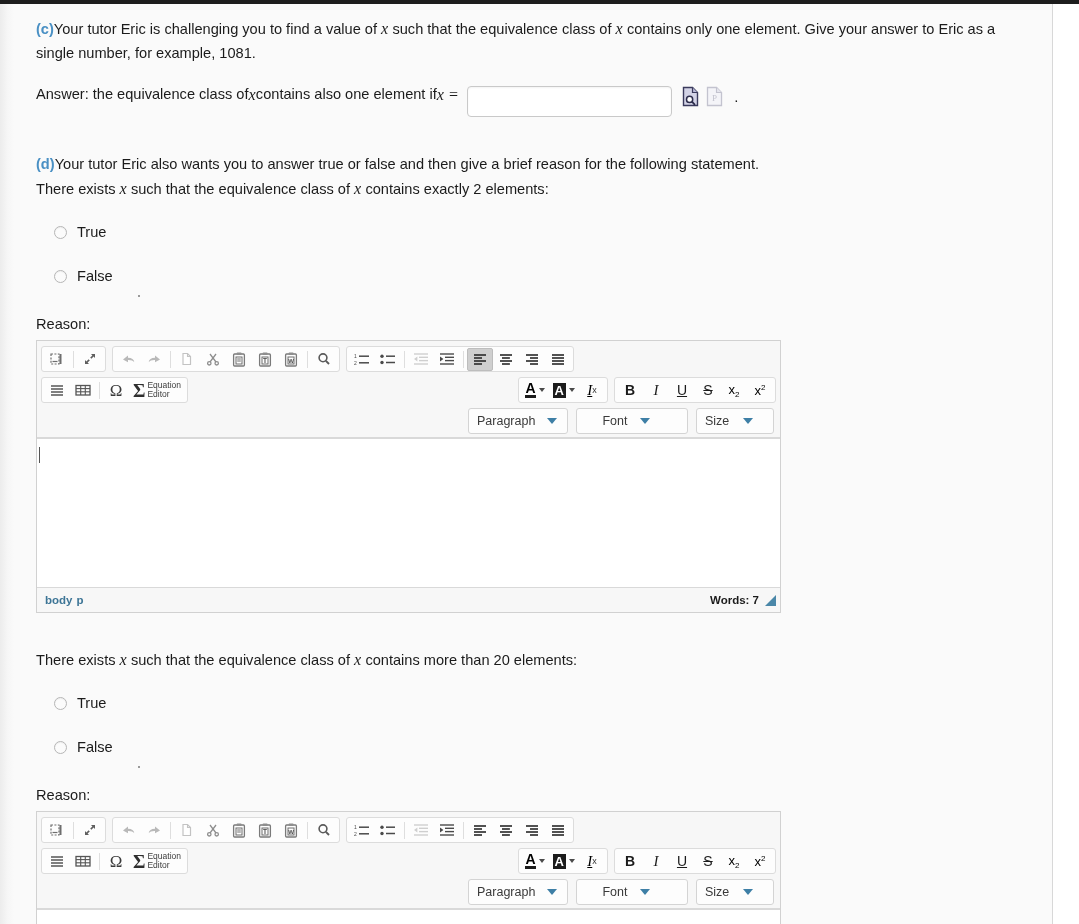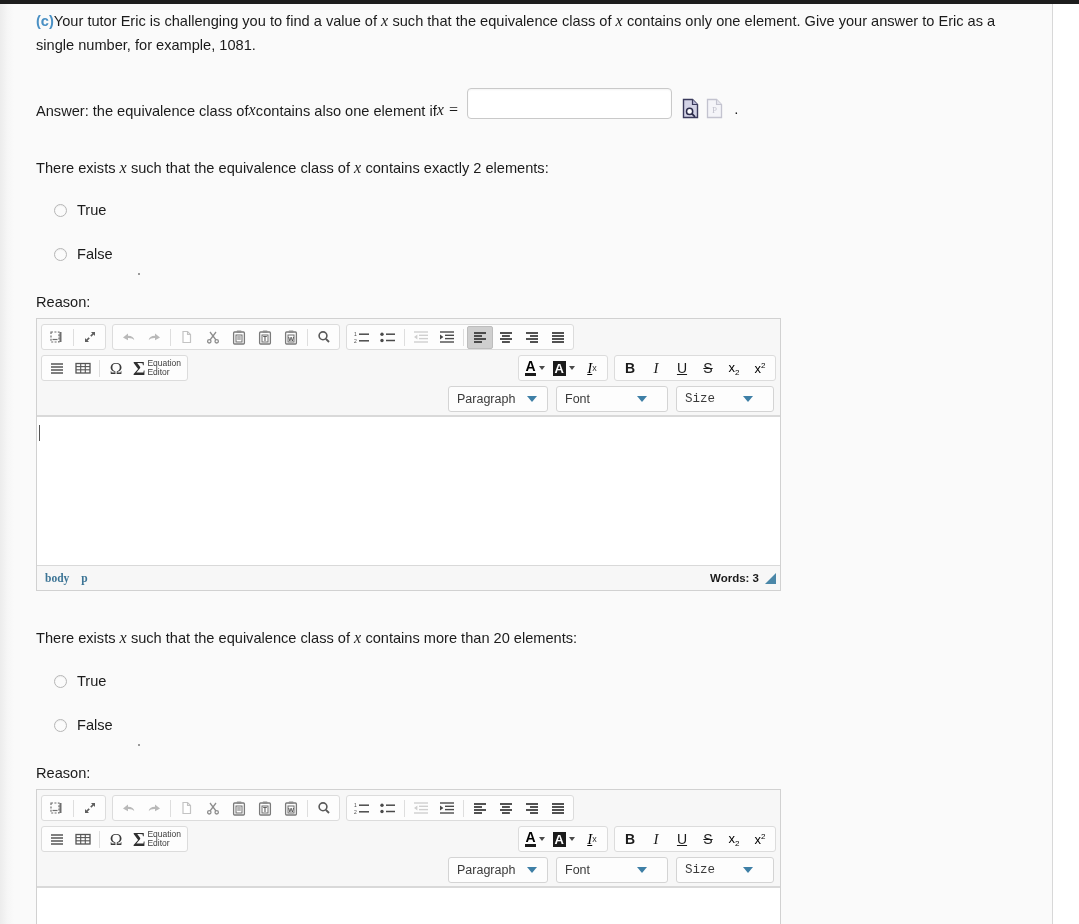--- a/index.html
+++ b/index.html
@@ -60,25 +60,25 @@
     font-family: "Liberation Serif", serif;
     font-style: italic;
     font-size: 16px;
     letter-spacing: .2px;
   }
   .mathop {
     font-family: "Liberation Serif", serif;
     font-size: 16px;
   }
 
-  .block-c { padding-top: 4px; }
+  .block-c { padding-top: 12px; }
   .answer-row {
     display: flex;
-    align-items: flex-end;
-    margin-top: 30px;
+    align-items: flex-start;
+    margin-top: 20px;
     font-size: 14.6px;
     color: #1b1b1b;
   }
   .answer-input {
     width: 205px;
     height: 31px;
     margin-left: 9px;
     border: 1px solid #c9c9c9;
     border-radius: 4px;
     background: #ffffff;
@@ -263,22 +263,22 @@
     border: 1px solid #d4d4d4;
     border-radius: 3px;
     padding: 0 8px;
     font-size: 12.5px;
     color: #3a3a3a;
     cursor: pointer;
     box-sizing: border-box;
   }
   .dd span { margin-right: 12px; }
   .dd-paragraph { width: 100px; }
-  .dd-font { width: 112px; }
-  .dd-size { width: 98px; font-family: Liberation Mono, monospace; }
+  .dd-font { width: 112px; justify-content: center; }
+  .dd-size { width: 78px; }
   .tb-right { margin-left: auto; display: flex; gap: 6px; align-items: center; }
   .dd-row { display: flex; gap: 8px; justify-content: flex-end; padding-right: 2px; }
 
   .edit-area {
     background: #ffffff;
     height: 148px;
     border-top: 1px solid #d9d9d9;
     position: relative;
     cursor: text;
   }
@@ -293,21 +293,21 @@
     align-items: center;
     justify-content: space-between;
     height: 24px;
     background: #f7f7f7;
     border-top: 1px solid #d9d9d9;
     padding: 0 2px 0 8px;
     font-size: 11.5px;
     font-weight: bold;
     color: #3d7596;
   }
-  .crumbs { display: flex; gap: 12px; font-family: Liberation Serif, serif; }
+  .crumbs { display: flex; gap: 4px; }
   .wordcount { display: flex; align-items: center; gap: 6px; color: #1b1b1b; }
   .grip {
     width: 0; height: 0;
     border-left: 11px solid transparent;
     border-bottom: 11px solid #4a87a8;
     margin-right: 2px;
   }
   .icon-svg { display: block; }
 </style>
 </head>
@@ -350,20 +350,23 @@
               <text x="6" y="15" font-family="Liberation Serif, serif" font-size="9" fill="#c3c3cf">P</text>
             </svg>
           </span>
           <span class="period-after">.</span>
         </span>
       </div>
     </div>
 
     <div class="block-d">
       <p class="para">
+        <span class="qlabel">(d)</span><span>Your tutor Eric also wants you to answer true or false and then give a brief reason for the following statement.</span>
+      </p>
+      <p class="para">
         <span>There exists </span><span class="mathvar">x</span><span> such that the equivalence class of </span><span class="mathvar">x</span><span> contains exactly 2 elements:</span>
       </p>
 
       <div class="radio-list">
         <div class="radio-row">
           <span class="radio-dot"></span>
           <span class="radio-label">True</span>
         </div>
         <div class="radio-row">
           <span class="radio-dot"></span>
@@ -617,21 +620,21 @@
         <div class="edit-area">
           <div class="caret-bar"></div>
         </div>
 
         <div class="edit-footer">
           <div class="crumbs">
             <span>body</span>
             <span>p</span>
           </div>
           <div class="wordcount">
-            <span>Words: 3</span>
+            <span>Words: 7</span>
             <span class="grip"></span>
           </div>
         </div>
       </div>
     </div>
 
     <div class="block-e">
       <p class="para">
         <span>There exists </span><span class="mathvar">x</span><span> such that the equivalence class of </span><span class="mathvar">x</span><span> contains more than 20 elements:</span>
       </p>

